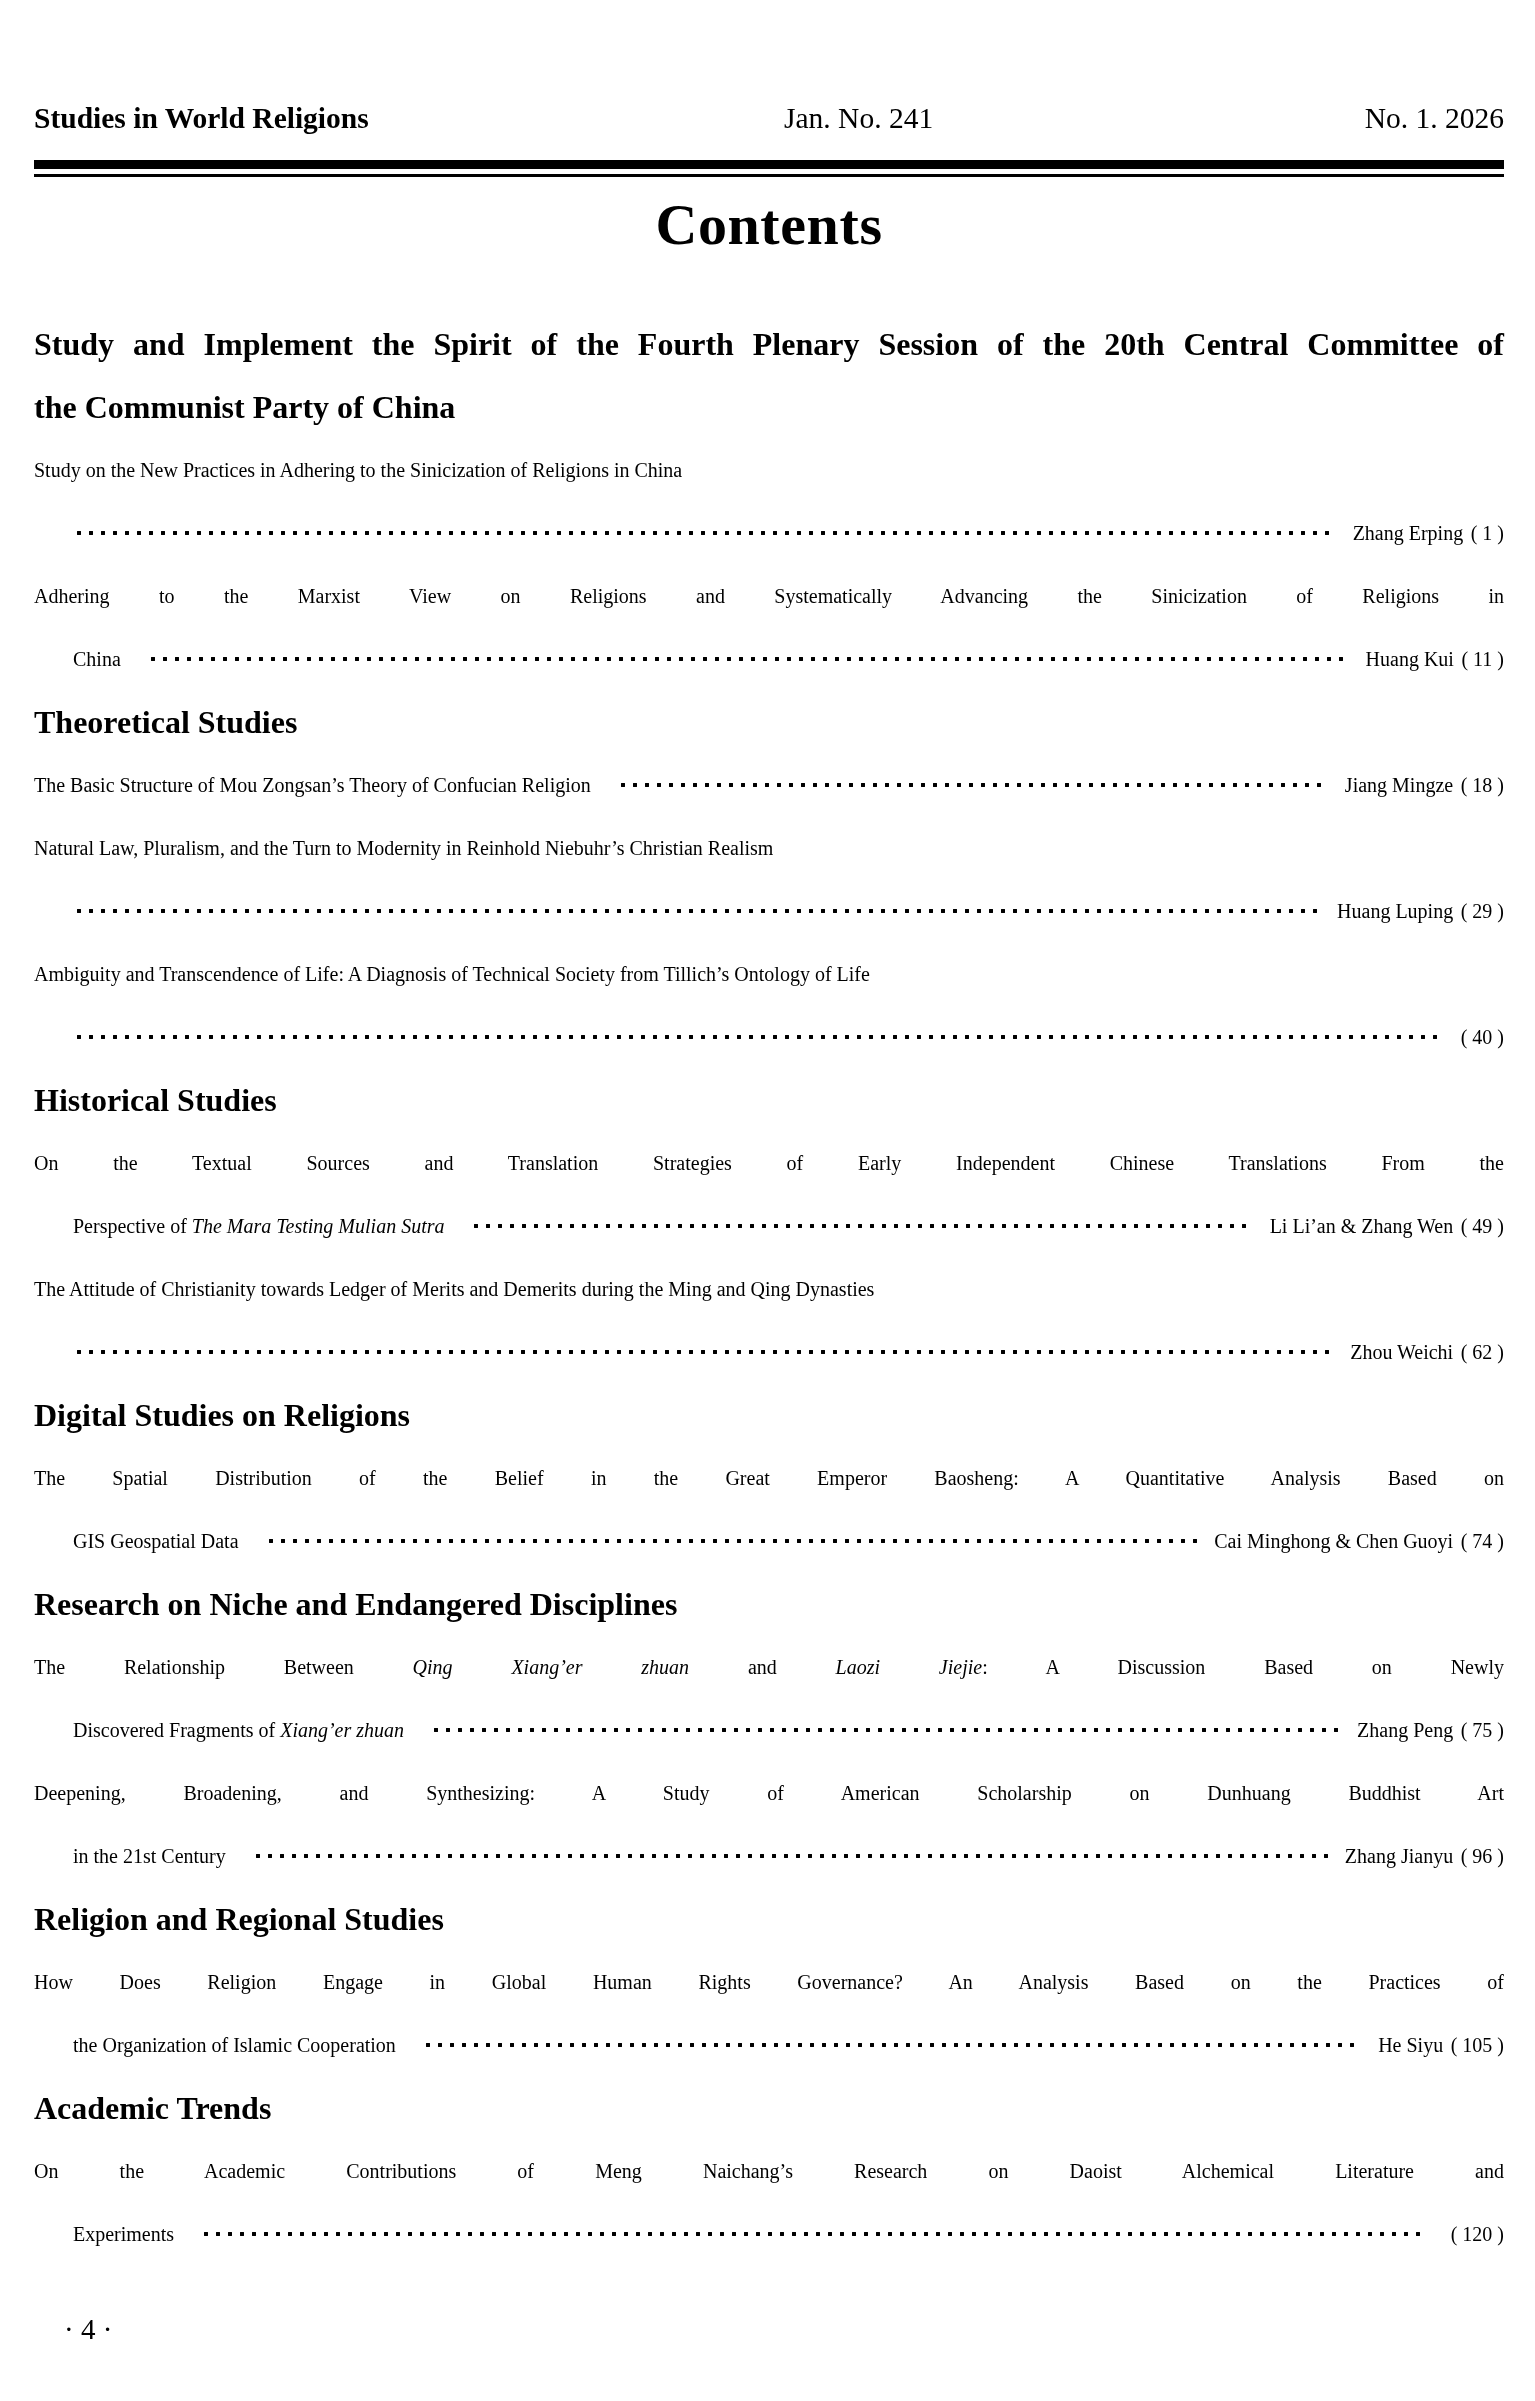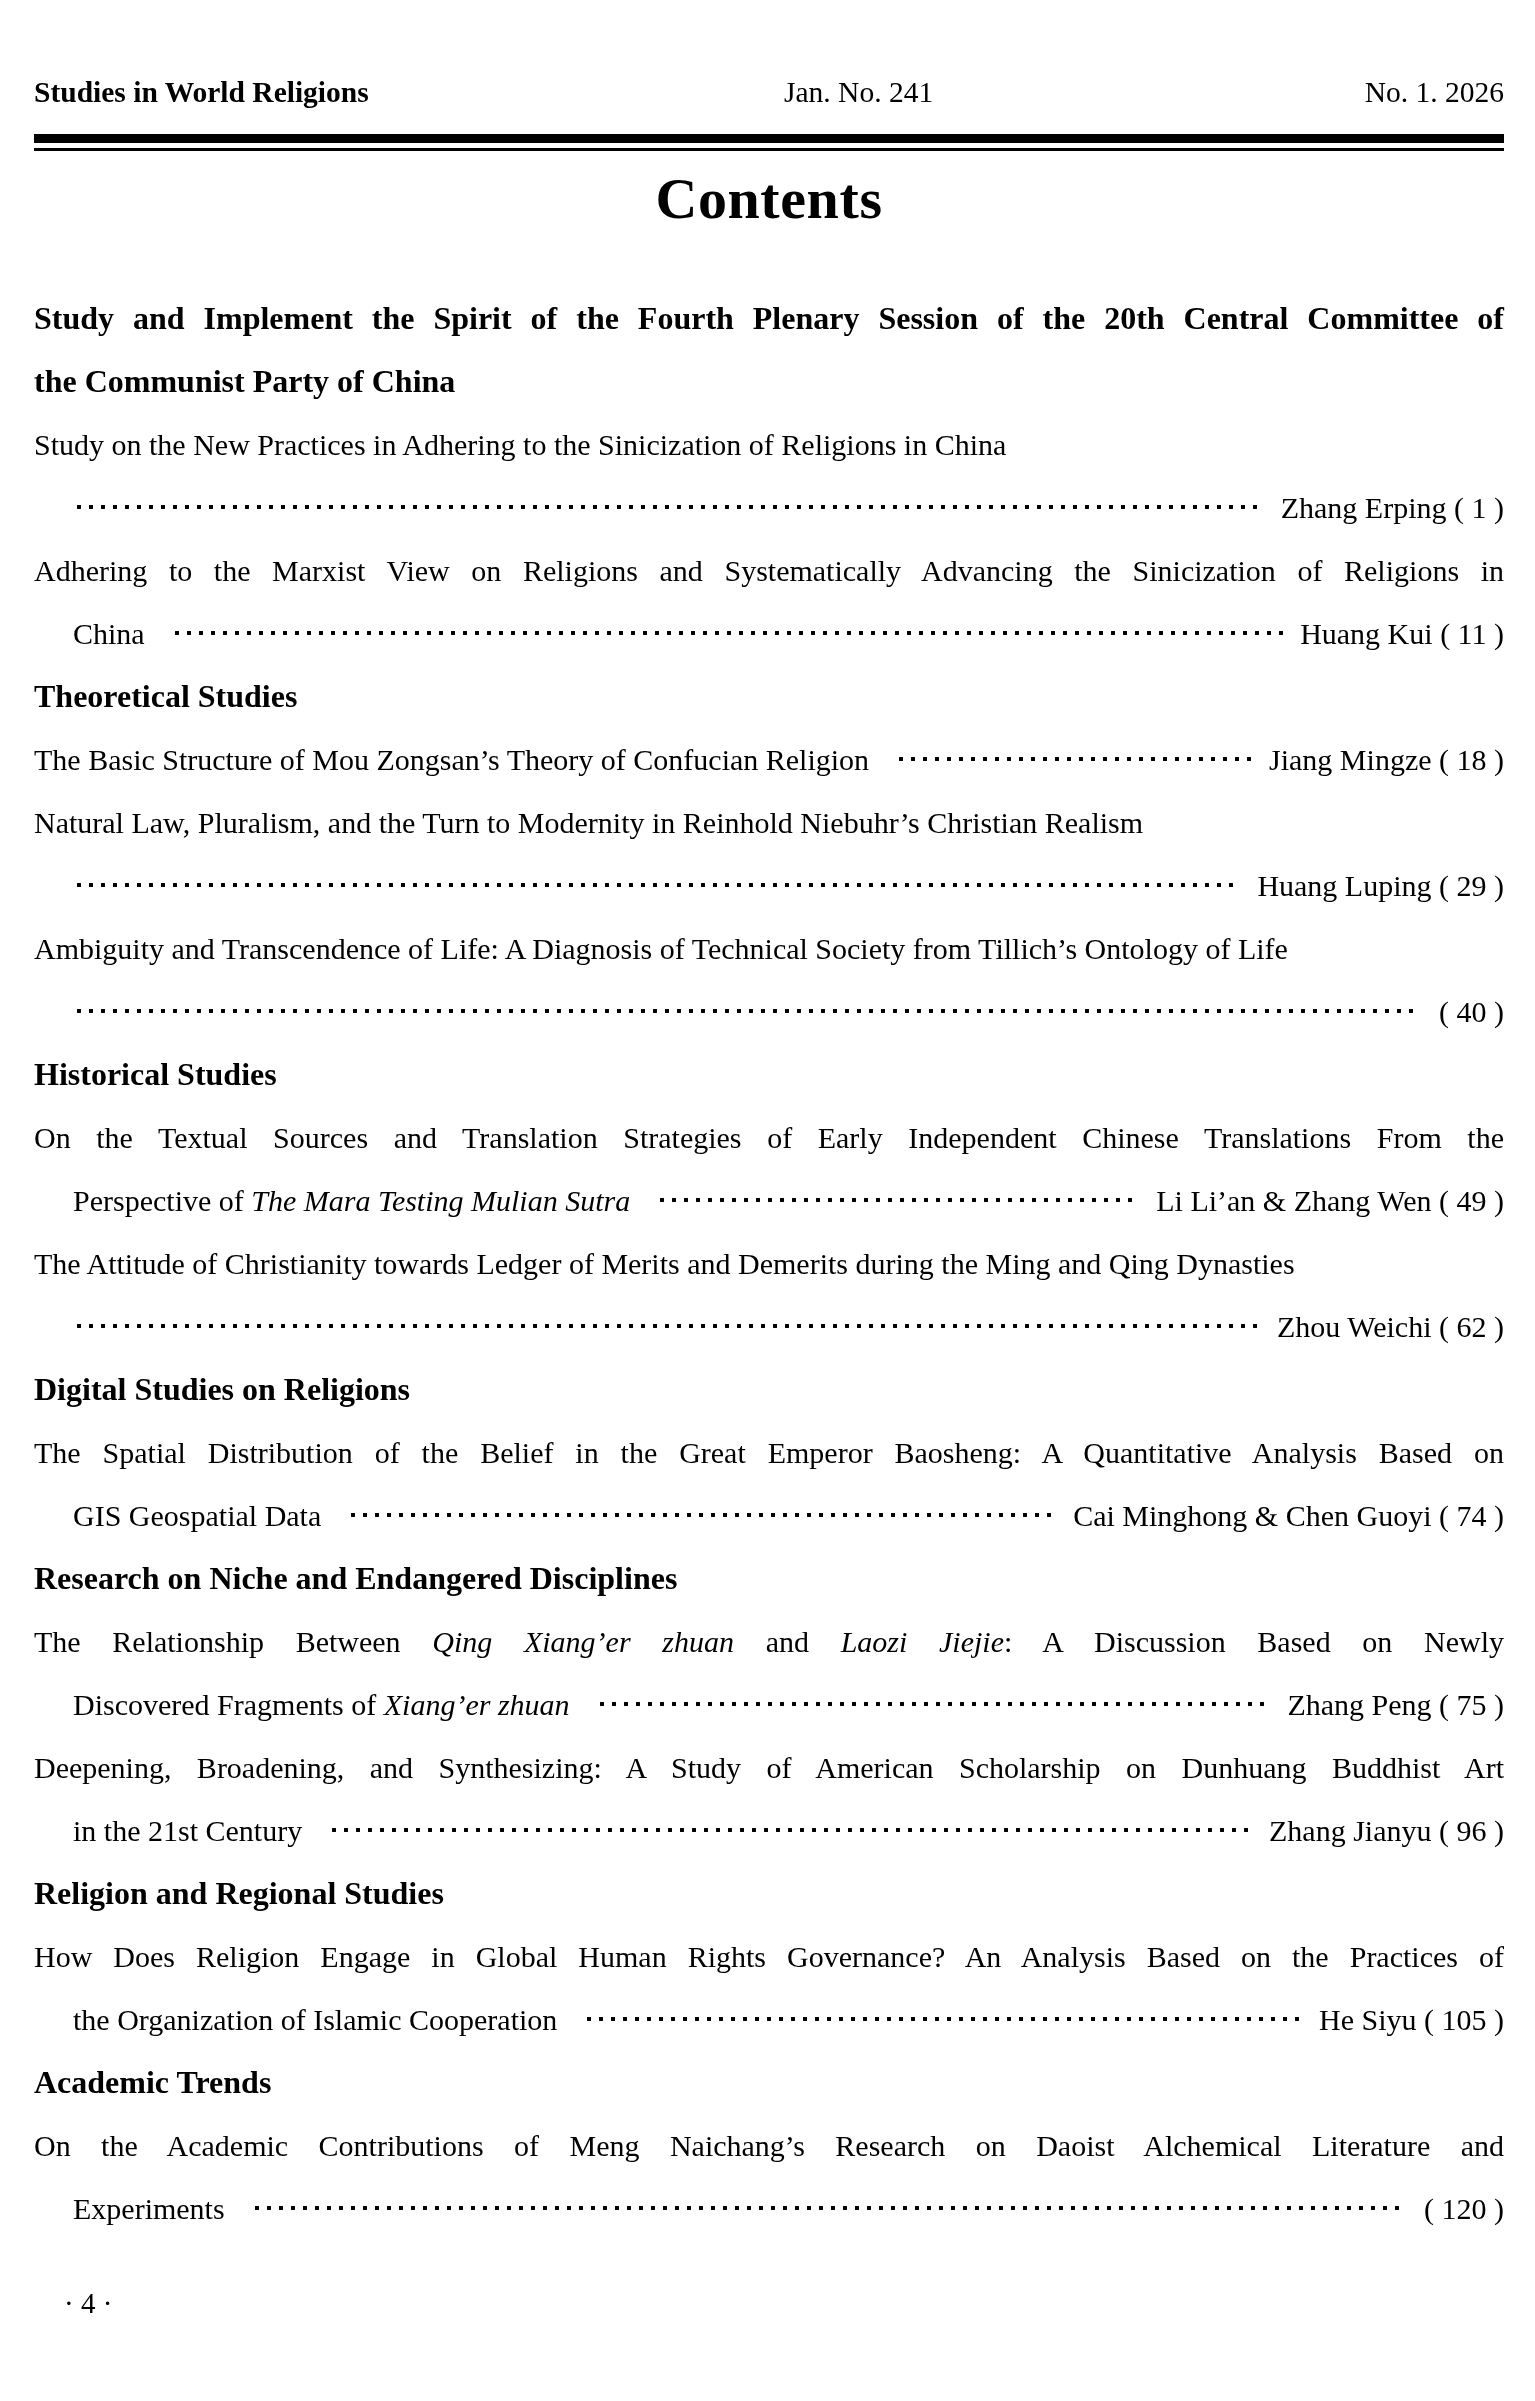--- a/index.html
+++ b/index.html
@@ -15,21 +15,21 @@
     background: #ffffff;
     color: #000000;
     font-family: "Liberation Serif", "DejaVu Serif", serif;
     box-sizing: border-box;
     padding: 0 32px 0 34px;
     overflow: hidden;
   }
   
   .running-head {
     position: relative;
-    margin-top: 74px;
+    margin-top: 100px;
     height: 36px;
     font-size: 29.5px;
     line-height: 36px;
   }
   .running-head .journal {
     position: absolute;
     left: 0;
     font-weight: bold;
   }
   .running-head .issue {
@@ -60,21 +60,21 @@
     font-weight: bold;
     letter-spacing: 0.6px;
   }
   
   .toc {
     margin-top: 59px;
   }
   .line {
     height: 63px;
     line-height: 63px;
-    font-size: 30px;
+    font-size: 20px;
     white-space: nowrap;
   }
   .line.heading {
     font-weight: bold;
     font-size: 32px;
   }
   .line.justify {
     text-align: justify;
     text-align-last: justify;
     white-space: normal;

